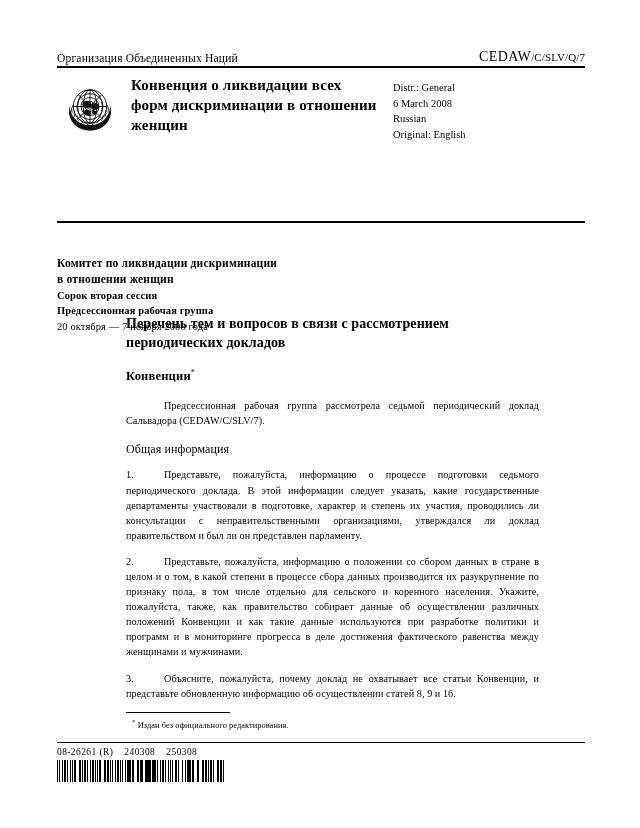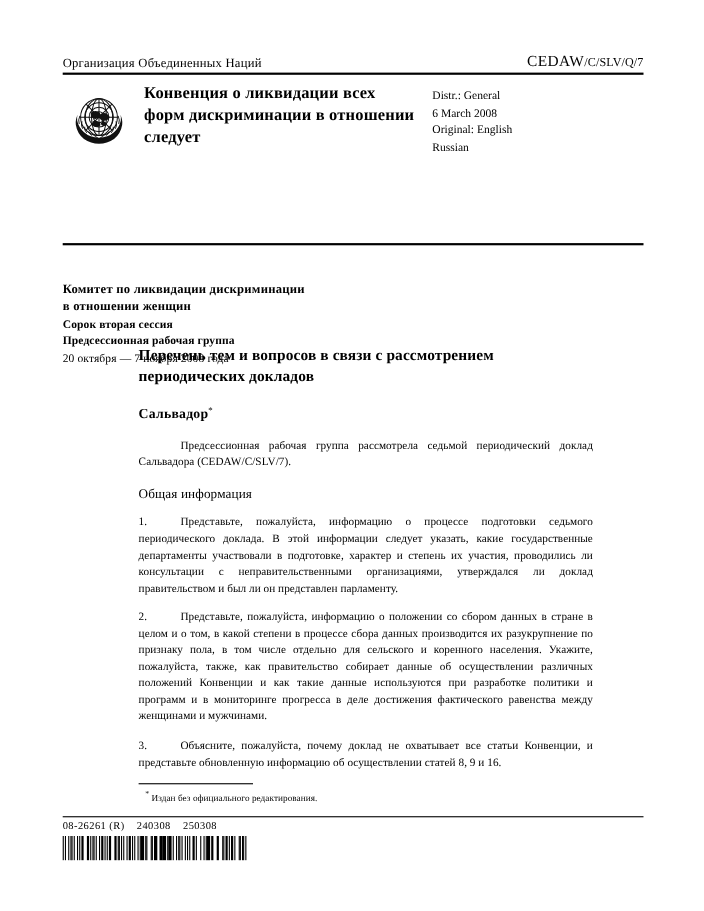--- a/index.html
+++ b/index.html
@@ -287,47 +287,47 @@
               <path d="M75 52 q2 6 -1 11"></path>
               <path d="M71 60 q1 5 -3 9"></path>
               <path d="M65 67 q-1 4 -5 6"></path>
               <path d="M58 72 q-2 3 -6 4"></path>
             </g>
             <path d="M44 80 h12 v2 h-12 z"></path>
           </g>
         </svg>
       </div>
 
-      <div class="conv-title">Конвенция о ликвидации всех форм дискриминации в отношении следует</div>
+      <div class="conv-title">Конвенция о ликвидации всех форм дискриминации в отношении женщин</div>
 
       <div class="distr-block">
         <div>Distr.: General</div>
         <div>6 March 2008</div>
+        <div>Russian</div>
         <div>Original: English</div>
-        <div>Russian</div>
       </div>
 
     </div>
   </div>
 
   <hr class="rule-thick committee-rule">
 
   <div class="committee">
     <div class="c-big">Комитет по ликвидации дискриминации</div>
     <div class="c-big">в отношении женщин</div>
     <div class="c-bold">Сорок вторая сессия</div>
     <div class="c-bold">Предсессионная рабочая группа</div>
     <div class="c-plain">20 октября — 7 ноября 2008 года</div>
   </div>
 
   <div class="content">
 
     <h1 class="doc-title">Перечень тем и вопросов в связи с рассмотрением периодических докладов</h1>
 
-    <h2 class="country"><span>Сальвадор</span><sup>*</sup></h2>
+    <h2 class="country"><span>Конвенции</span><sup>*</sup></h2>
 
     <p class="para intro">Предсессионная рабочая группа рассмотрела седьмой периодический доклад Сальвадора (CEDAW/C/SLV/7).</p>
 
     <div class="section-head">Общая информация</div>
 
     <p class="para num-para"><span class="num">1.</span><span>Представьте, пожалуйста, информацию о процессе подготовки седьмого периодического доклада. В этой информации следует указать, какие государственные департаменты участвовали в подготовке, характер и степень их участия, проводились ли консультации с неправительственными организациями, утверждался ли доклад правительством и был ли он представлен парламенту.</span></p>
 
     <p class="para num-para"><span class="num">2.</span><span>Представьте, пожалуйста, информацию о положении со сбором данных в стране в целом и о том, в какой степени в процессе сбора данных производится их разукрупнение по признаку пола, в том числе отдельно для сельского и коренного населения. Укажите, пожалуйста, также, как правительство собирает данные об осуществлении различных положений Конвенции и как такие данные используются при разработке политики и программ и в мониторинге прогресса в деле достижения фактического равенства между женщинами и мужчинами.</span></p>
 
     <p class="para num-para"><span class="num">3.</span><span>Объясните, пожалуйста, почему доклад не охватывает все статьи Конвенции, и представьте обновленную информацию об осуществлении статей 8, 9 и 16.</span></p>

